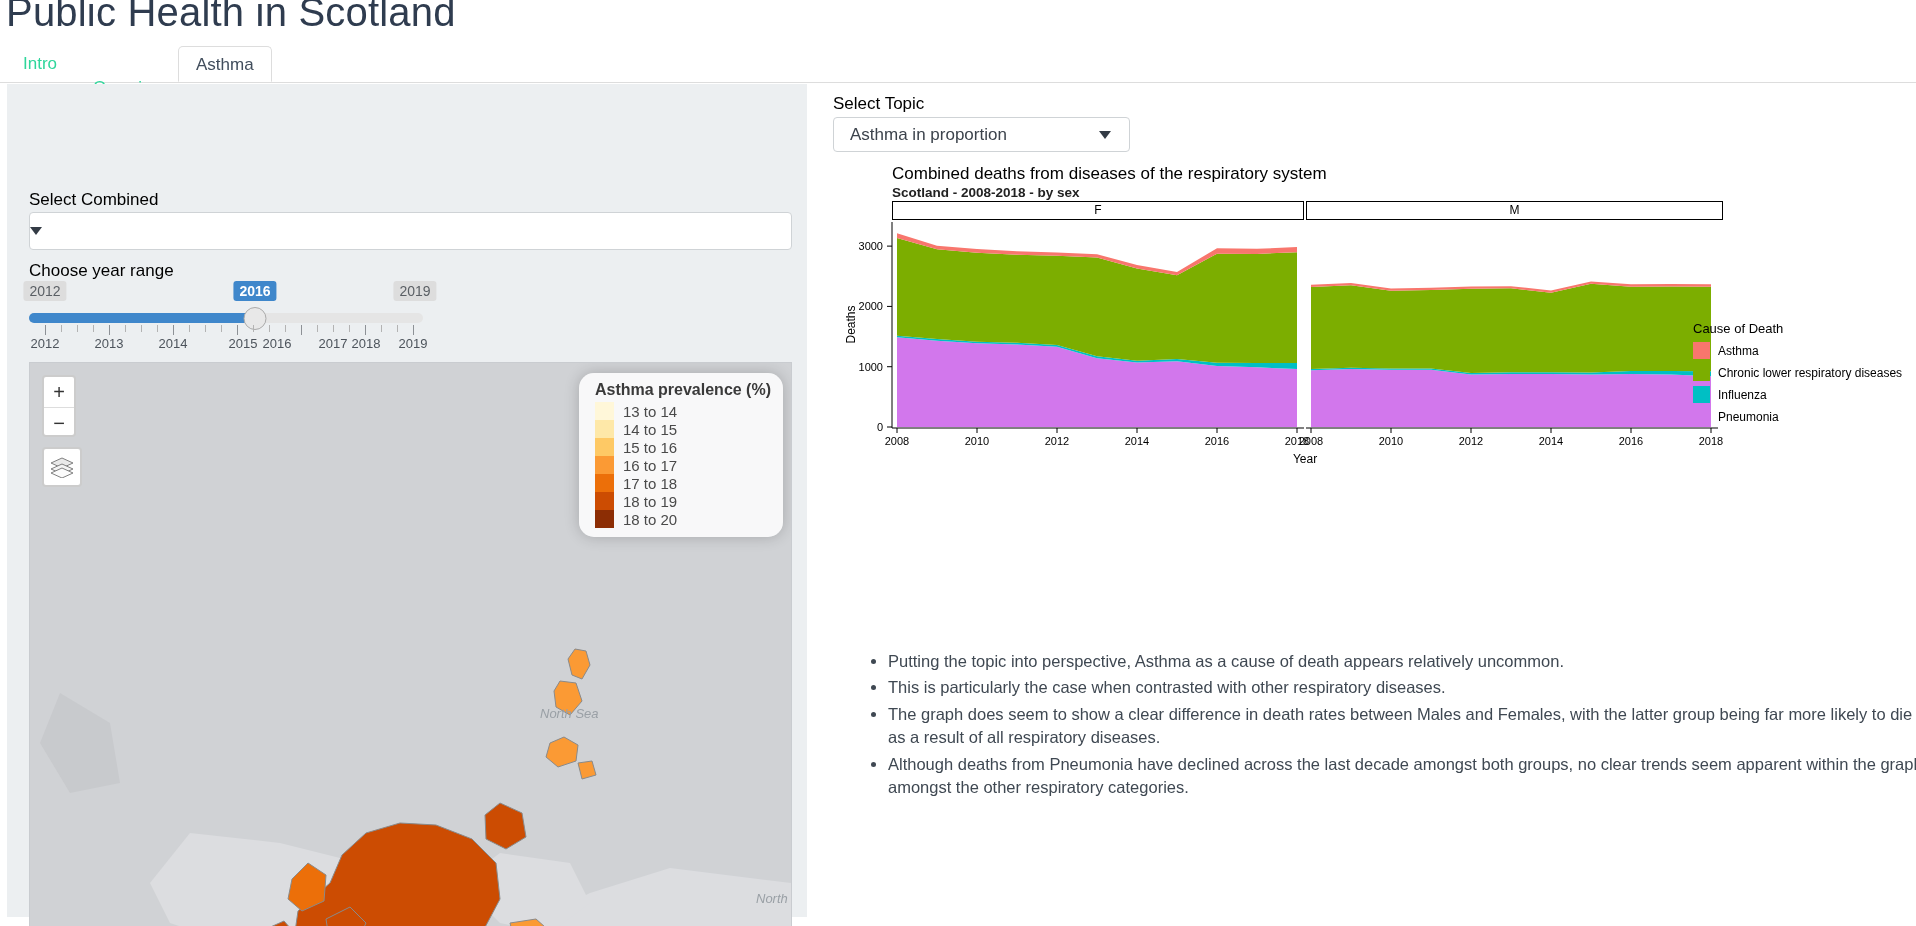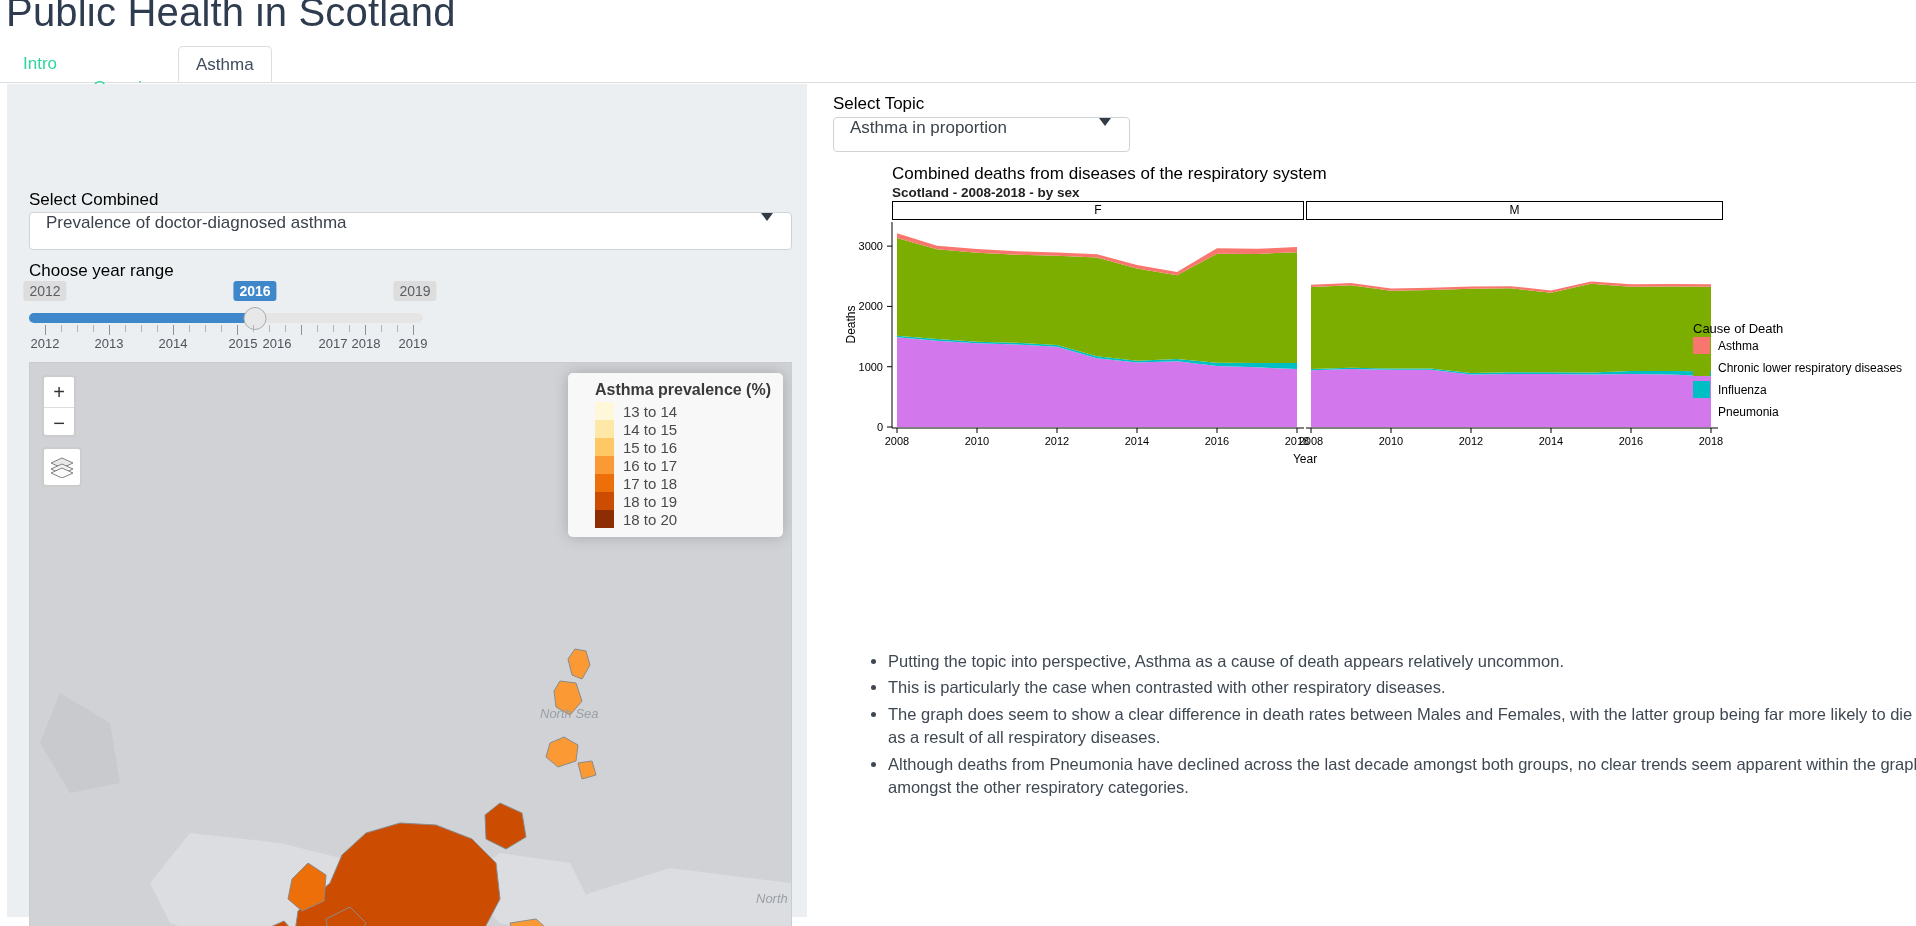--- a/index.html
+++ b/index.html
@@ -74,20 +74,21 @@
     color: #000000;
     font-weight: 400;
   }
   .select-box {
     position: absolute;
     background: #ffffff;
     border: 1px solid #cfd3d6;
     border-radius: 4px;
     box-sizing: border-box;
     display: flex;
+    align-items: center;
     cursor: pointer;
   }
   .select-box .value {
     font-size: 17px;
     color: #3c434c;
     padding-left: 16px;
     flex: 1;
     white-space: nowrap;
     overflow: hidden;
   }
@@ -188,23 +189,23 @@
     font-family: "Liberation Sans", sans-serif;
   }
   .map-zoom .zbtn.top { border-bottom: 1px solid #ddd; }
   .map-layers { left: 12px; top: 84px; width: 40px; height: 40px; display:flex; align-items:center; justify-content:center; }
 
   .map-legend {
     position: absolute;
     right: 8px;
     top: 10px;
     background: rgba(255,255,255,0.85);
-    border-radius: 5px;
+    border-radius: 15px;
     box-shadow: 0 0 15px rgba(0,0,0,0.2);
-    padding: 8px 12px 9px 27px;
+    padding: 8px 12px 9px 16px;
     box-sizing: border-box;
   }
   .legend-title {
     font-size: 16px;
     font-weight: bold;
     color: #3a3a3a;
     margin-bottom: 3px;
     white-space: nowrap;
   }
   .legend-row { display: flex; align-items: center; height: 18px; }
@@ -228,21 +229,21 @@
     border: 1px solid #000;
     background: #fff;
     box-sizing: border-box;
     text-align: center;
     font-size: 12px;
     line-height: 17px;
     color: #000;
   }
   .chart-svg { position: absolute; left: 0; top: 0; }
   .chart-legend { position: absolute; left: 860px; top: 157px; }
-  .clg-title { font-size: 13px; color: #000; white-space: nowrap; }
+  .clg-title { font-size: 13px; color: #000; margin-bottom: 5px; white-space: nowrap; }
   .clg-row { display: flex; align-items: center; height: 19px; margin-bottom: 3px; }
   .clg-swatch { width: 17px; height: 17px; flex: 0 0 17px; }
   .clg-text { font-size: 12px; color: #000; margin-left: 8px; white-space: nowrap; }
 
   
   .bullets {
     position: absolute;
     left: 31px;
     top: 566px;
     width: 1045px;
@@ -265,21 +266,20 @@
     <div class="tab" style="left:6px;">Intro</div>
     <div class="tab" style="left:76px;margin-top:24px;">Overview</div>
     <div class="tab active" style="left:178px;">Asthma</div>
   </div>
 
   <div class="left-panel">
 
     <div class="field-label" style="left:22px; top:106px;">Select Combined</div>
 
     <div class="select-box" style="left:22px; top:128px; width:763px; height:38px;">
-      <div class="value">Prevalence of doctor-diagnosed asthma</div>
       <div class="caret"></div>
     </div>
 
     <div class="field-label" style="left:22px; top:177px;">Choose year range</div>
 
     <div class="slider-wrap">
       <div class="slider-pip" style="left:16px;">2012</div>
       <div class="slider-pip sel" style="left:226px;">2016</div>
       <div class="slider-pip" style="left:386px;">2019</div>
 

